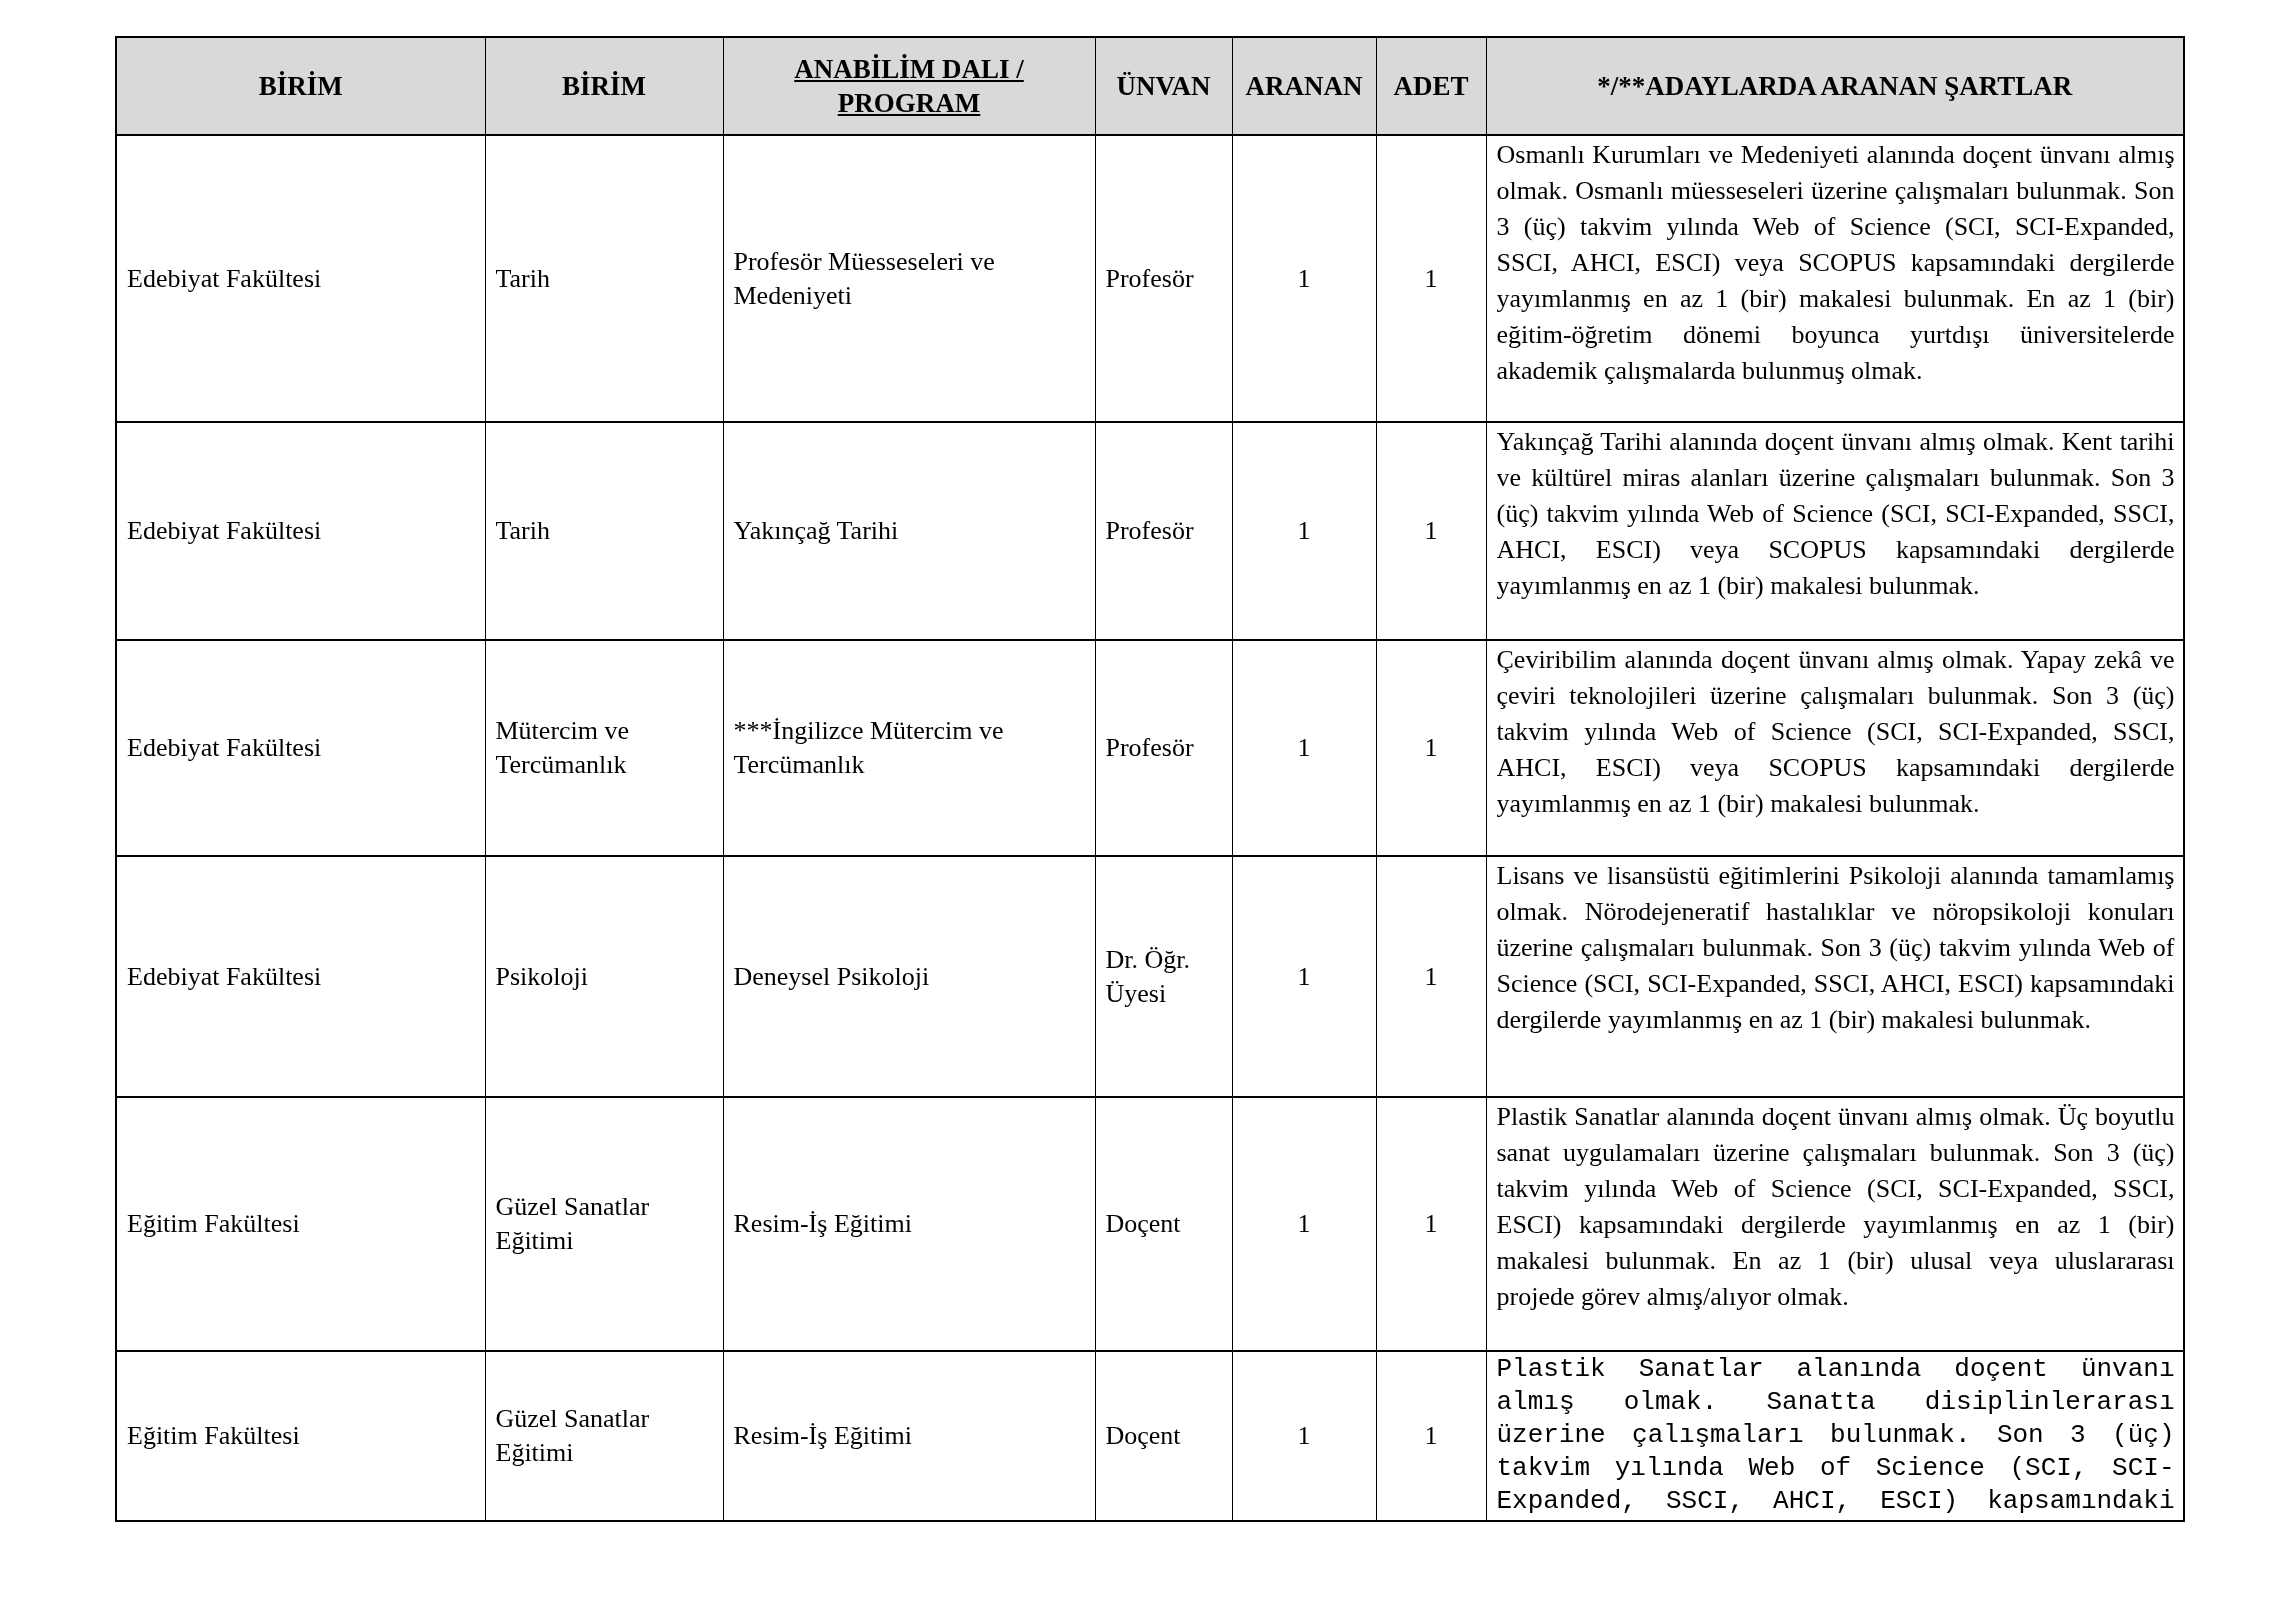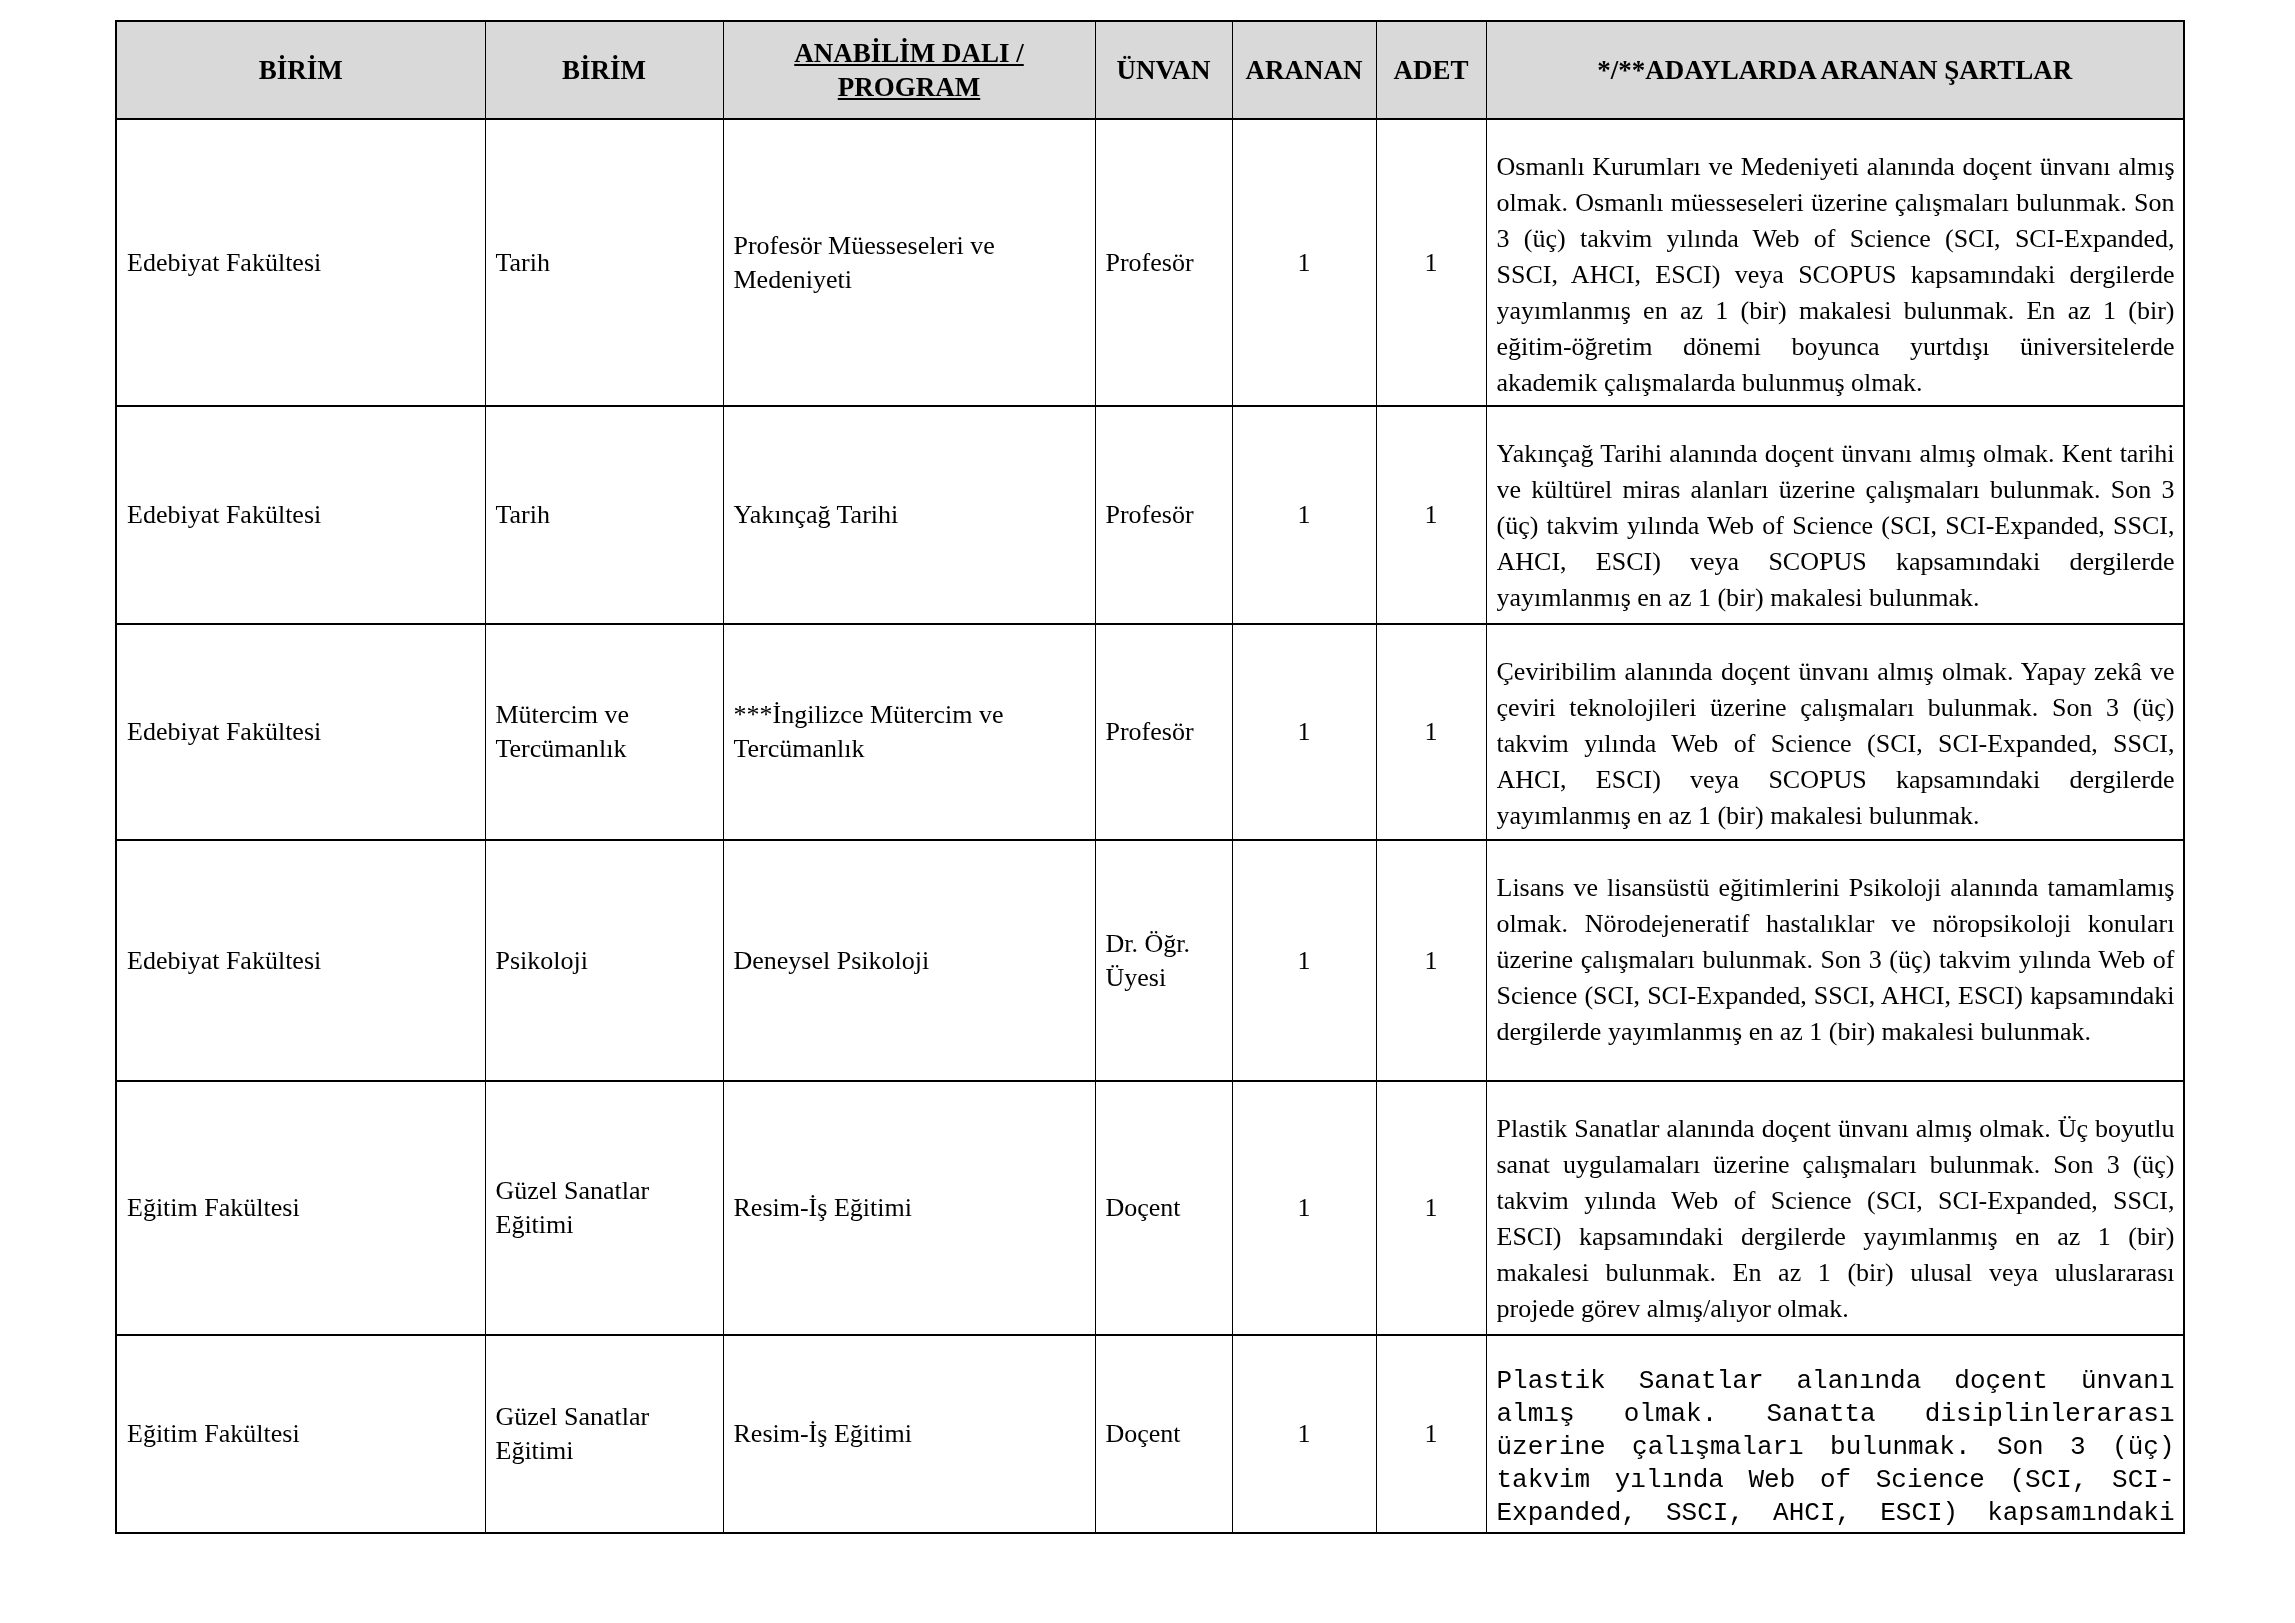--- a/index.html
+++ b/index.html
@@ -10,21 +10,21 @@
   body {
     width: 2295px;
     height: 1623px;
     position: relative;
     font-family: "Liberation Serif", "DejaVu Serif", serif;
     color: #000000;
   }
   table.doc-table {
     position: absolute;
     left: 115px;
-    top: 20px;
+    top: 36px;
     width: 2067px;
     border-collapse: collapse;
     table-layout: fixed;
     border: 2.5px solid #000;
   }
   col.c-birim    { width: 369px; }
   col.c-bolum    { width: 238px; }
   col.c-anabilim { width: 372px; }
   col.c-unvan    { width: 137px; }
   col.c-derece   { width: 144px; }
@@ -62,21 +62,20 @@
   td.col-unvan { padding: 3.4px 5px 3.4px 10px; }
   td.col-derece, td.col-adet { text-align: center; padding: 3.4px 3.4px; }
   td.col-sartlar {
     vertical-align: top;
     text-align: justify;
     padding: 0.8px 8.5px 0.8px 10px;
   }
   td.col-sartlar .req-text {
     line-height: 36px;
     overflow: hidden;
-    margin-top: 28px;
   }
   tr.row-1 { height: 287px; }
   tr.row-2 { height: 218px; }
   tr.row-3 { height: 216px; }
   tr.row-4 { height: 241px; }
   tr.row-5 { height: 254px; }
   tr.row-6 { height: 170px; }
   tr.row-6 td.col-sartlar .req-text {
     line-height: 33px;
     max-height: 166px;

